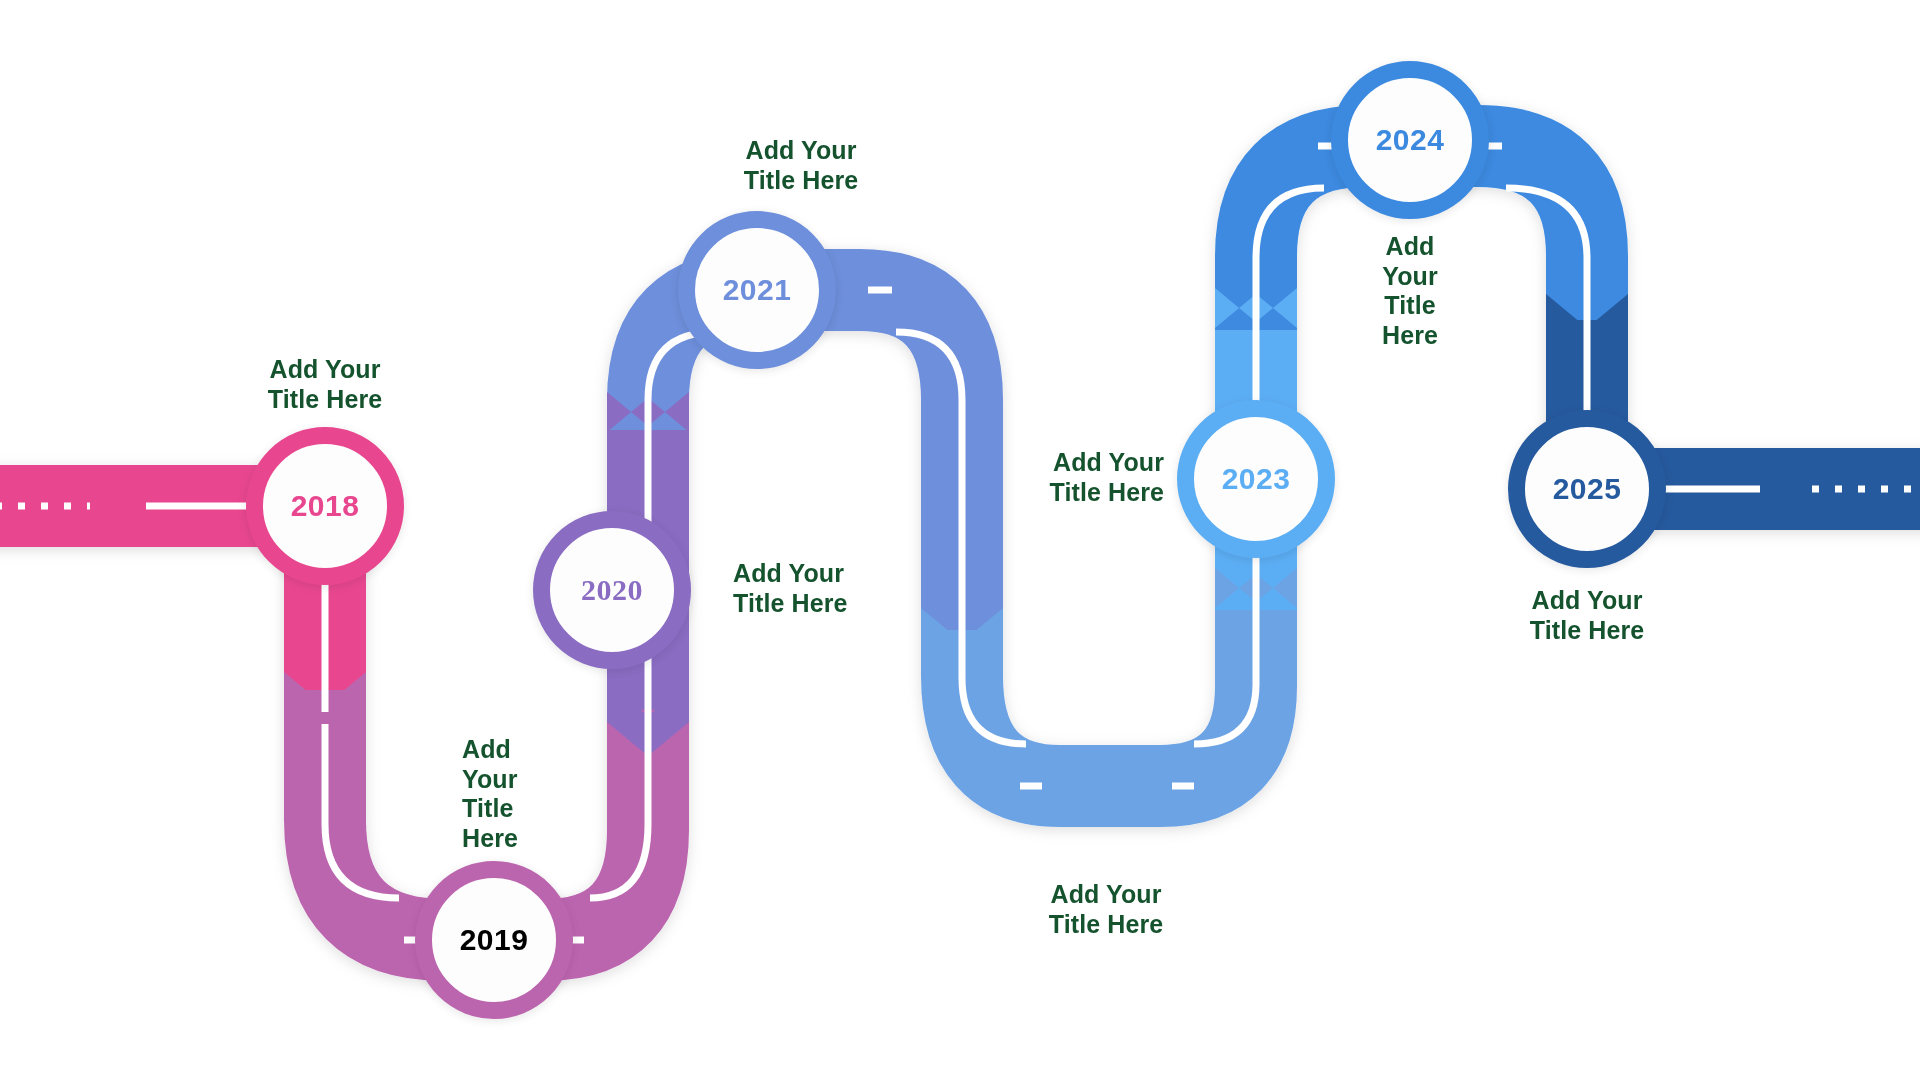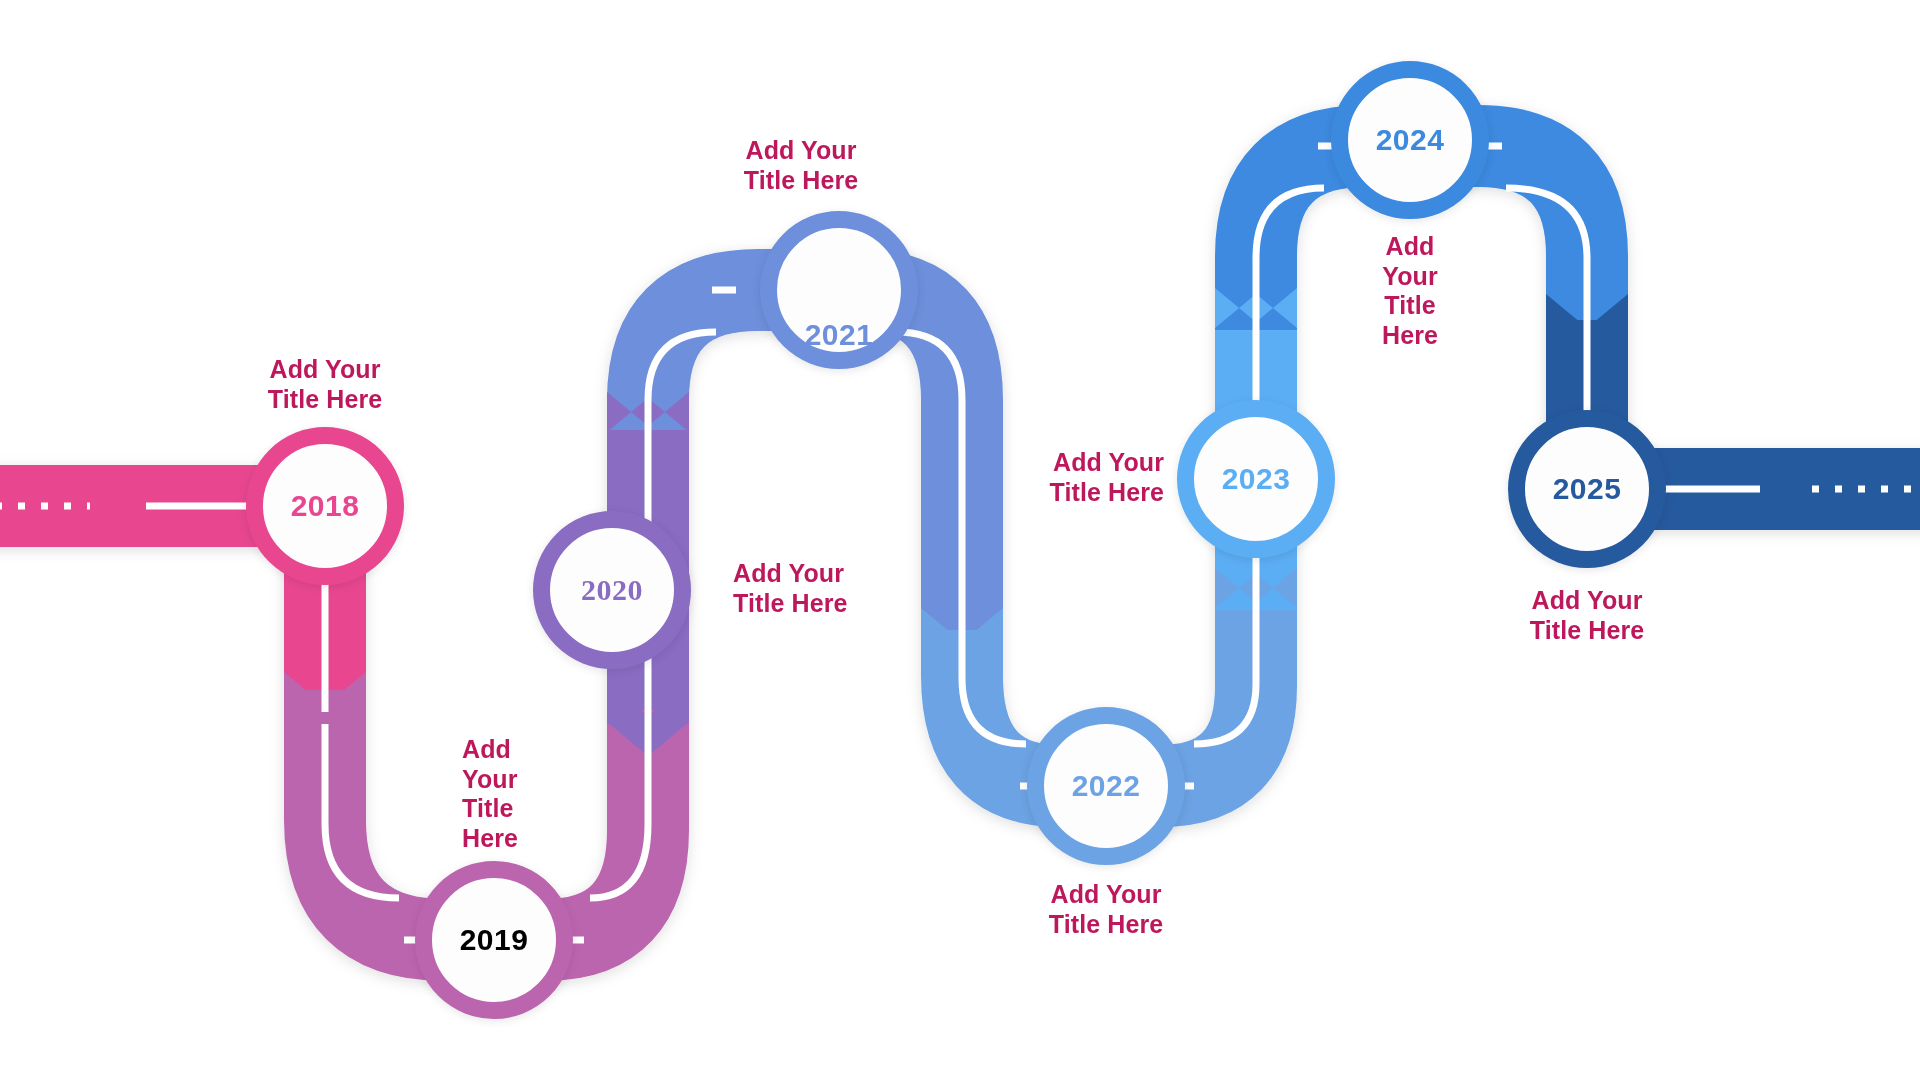--- a/index.html
+++ b/index.html
@@ -7,21 +7,21 @@
        font-family:"Liberation Sans","DejaVu Sans",sans-serif;}
   #stage{position:relative;width:1920px;height:1080px;background:#fff;}
   svg#road{position:absolute;left:0;top:0;width:1920px;height:1080px;}
 
   .node{position:absolute;transform:translate(-50%,-50%);
         display:flex;align-items:center;justify-content:center;
         border-radius:50%;background:#fdfdfd;
         box-shadow:0 2px 10px rgba(0,0,0,.10);}
   .node .yr{font-weight:700;letter-spacing:.5px;}
 
-  .label{position:absolute;color:#be185d;font-weight:700;
+  .label{position:absolute;color:#14532d;font-weight:700;
          font-size:25px;line-height:1.18;letter-spacing:.1px;
          white-space:pre-line;}
   .label.c{text-align:center;transform:translate(-50%,0);}
   .label.r{text-align:left;}
   .label.l{text-align:right;transform:translate(-100%,0);}
 </style>
 </head>
 <body>
 
 <div id="stage">
@@ -110,25 +110,22 @@
 
   <div class="node" style="left: 325px; top: 506px; width: 124px; height: 124px; border: 17px solid rgb(232, 71, 143);">
       <span class="yr" style="color: rgb(232, 71, 143); font-size: 30px;">2018</span>
     </div>
   <div class="node" style="left: 494px; top: 940px; width: 124px; height: 124px; border: 17px solid rgb(188, 101, 175);">
       <span class="yr" style="color: #000000; font-size: 30px;">2019</span>
     </div>
   <div class="node" style="left: 612px; top: 590px; width: 124px; height: 124px; border: 17px solid rgb(138, 108, 194); font-family: Liberation Serif, serif;">
       <span class="yr" style="color: rgb(138, 108, 194); font-size: 30px;">2020</span>
     </div>
-  <div class="node" style="left: 839px; top: 290px; width: 124px; height: 124px; border: 17px solid rgb(110, 143, 219); align-items: flex-end;">
+  <div class="node" style="left: 757px; top: 290px; width: 124px; height: 124px; border: 17px solid rgb(110, 143, 219);">
       <span class="yr" style="color: rgb(110, 143, 219); font-size: 30px;">2021</span>
-    </div>
-  <div class="node" style="left: 1106px; top: 786px; width: 124px; height: 124px; border: 17px solid rgb(108, 163, 228);">
-      <span class="yr" style="color: rgb(108, 163, 228); font-size: 30px;">2022</span>
     </div>
   <div class="node" style="left: 1256px; top: 479px; width: 124px; height: 124px; border: 17px solid rgb(92, 174, 244);">
       <span class="yr" style="color: rgb(92, 174, 244); font-size: 30px;">2023</span>
     </div>
   <div class="node" style="left: 1410px; top: 140px; width: 124px; height: 124px; border: 17px solid rgb(60, 138, 224);">
       <span class="yr" style="color: rgb(60, 138, 224); font-size: 30px;">2024</span>
     </div>
   <div class="node" style="left: 1587px; top: 489px; width: 124px; height: 124px; border: 17px solid rgb(37, 90, 158);">
       <span class="yr" style="color: rgb(37, 90, 158); font-size: 30px; text-align: right;">2025</span>
     </div>

